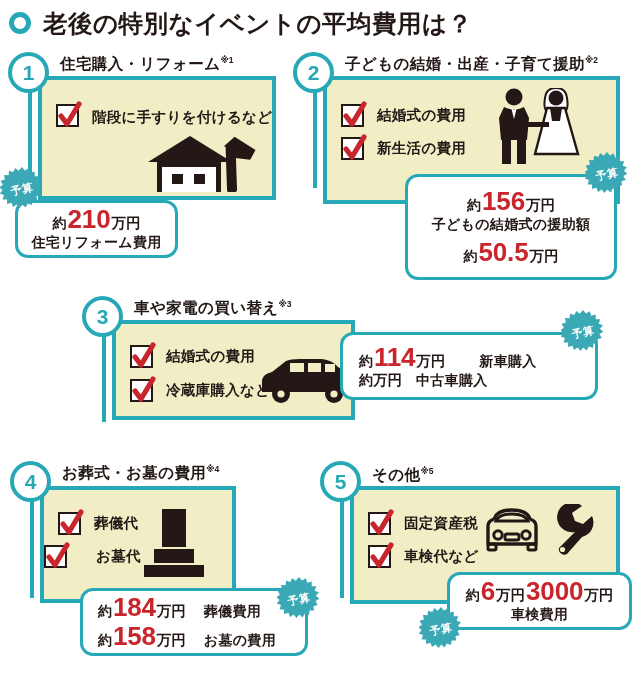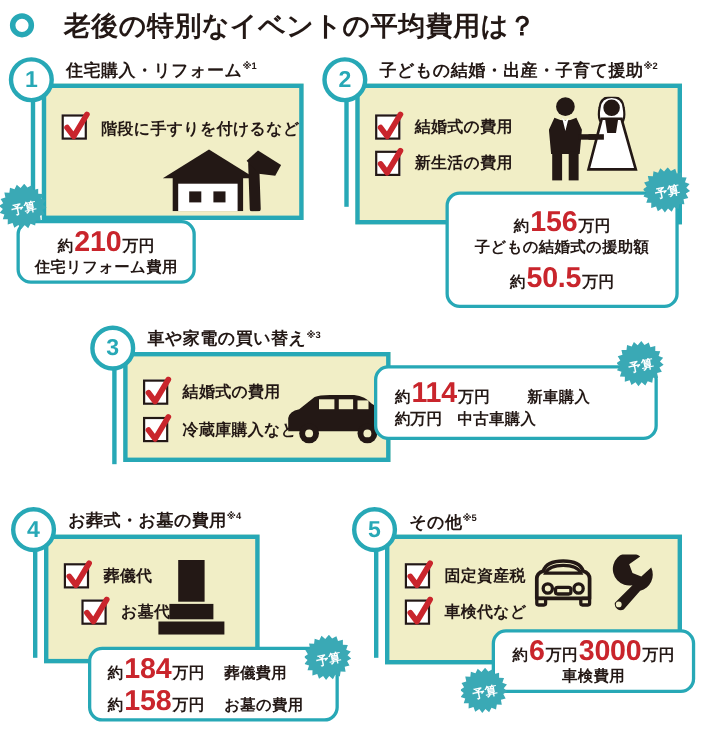--- a/index.html
+++ b/index.html
@@ -16,21 +16,20 @@
     overflow: hidden;
   }
 
   
   .header {
     position: absolute;
     left: 0; top: 0;
     width: 640px; height: 46px;
     display: flex;
     align-items: center;
-    gap: 15px;
   }
   .header-ring {
     width: 22px; height: 22px;
     border: 5px solid #27a8b6;
     border-radius: 50%;
     margin-left: 9px;
     margin-right: 12px;
     box-sizing: border-box;
     flex: 0 0 auto;
   }
@@ -380,21 +379,21 @@
   <div class="panel" style="left:40px; top:486px; width:196px; height:117px;"></div>
 
   <div class="check-row" style="left:58px; top:512px;">
     <div class="checkbox">
       <svg width="27" height="30" viewBox="0 0 27 30">
         <path d="M5 15 L11 23 L23 3" stroke="#c9252c" stroke-width="5.2" fill="none" stroke-linecap="round" stroke-linejoin="round"></path>
       </svg>
     </div>
     <span class="check-label">葬儀代</span>
   </div>
-  <div class="check-row" style="left:74px; top:545px;">
+  <div class="check-row" style="left:44px; top:545px;gap:16px;">
     <div class="checkbox">
       <svg width="27" height="30" viewBox="0 0 27 30">
         <path d="M5 15 L11 23 L23 3" stroke="#c9252c" stroke-width="5.2" fill="none" stroke-linecap="round" stroke-linejoin="round"></path>
       </svg>
     </div>
     <span class="check-label">お墓代</span>
   </div>
 
   <svg class="icon-art" style="left:142px; top:509px;" width="64" height="68" viewBox="0 0 64 68">
     <rect x="20" y="0" width="24" height="38" fill="#231815"></rect>

